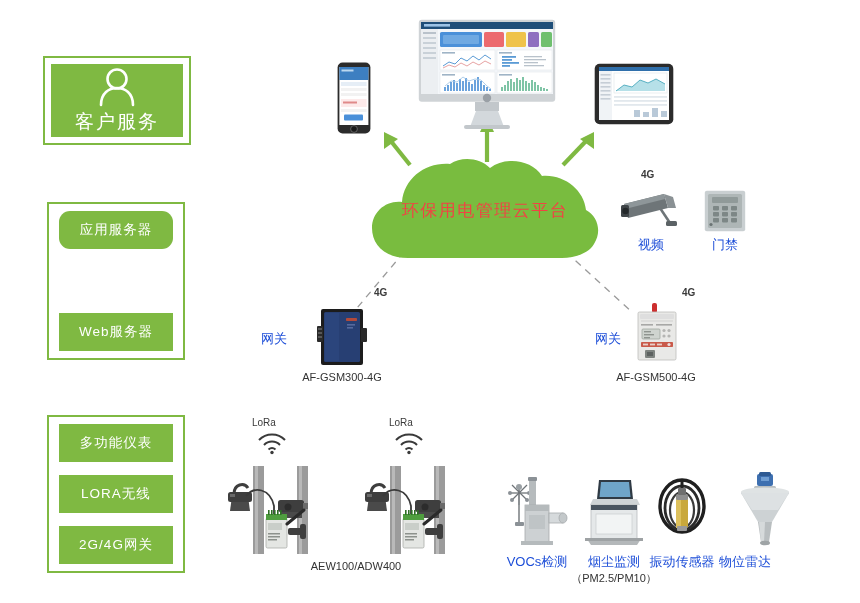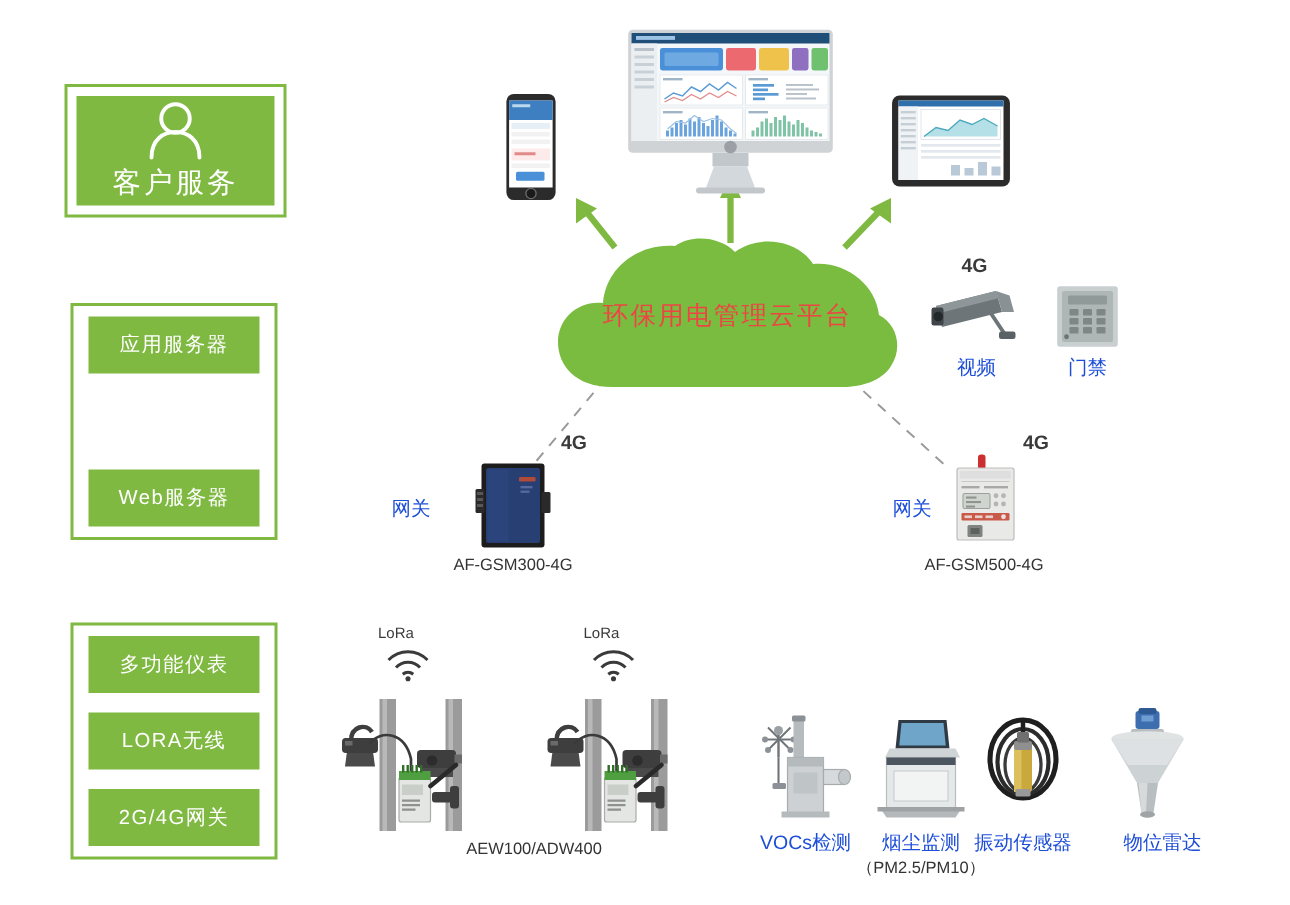--- a/index.html
+++ b/index.html
@@ -35,21 +35,21 @@
   .cloud-text{
     position:absolute;left:0;top:0;width:234px;height:104px;
     display:flex;align-items:center;justify-content:center;
     color:#ef4444;font-size:17px;letter-spacing:1.5px;
   }
 
   
   .lbl{position:absolute;color:#2b2b2b;font-size:12.5px;white-space:nowrap;}
   .lbl-cn{font-size:13px;color:#1d4ed8;}
   .lbl-sm{font-size:11px;color:#333;}
-  .lbl-4g{font-size:13px;color:#3a3a3a;font-weight:bold;}
+  .lbl-4g{font-size:10px;color:#3a3a3a;font-weight:bold;}
   .lbl-lora{font-size:10px;color:#3a3a3a;}
 
   .devbox{position:absolute;}
   svg{display:block;overflow:visible;}
   .center{text-align:center;}
 </style>
 </head>
 <body>
 
 <div id="stage">
@@ -60,21 +60,21 @@
         <svg width="42" height="40" viewBox="0 0 42 40">
           <circle cx="21" cy="12" r="9.5" fill="none" stroke="#ffffff" stroke-width="2.6"></circle>
           <path d="M5,38 C5,26 13,21 21,21 C29,21 37,26 37,38" fill="none" stroke="#ffffff" stroke-width="2.6" stroke-linecap="round"></path>
         </svg>
       </span>
       <span class="panel-label">客户服务</span>
     </div>
   </div>
 
   <div class="stack" style="left:47px;top:202px;width:138px;height:158px;">
-    <div class="chip" style="height:38px;">
+    <div class="chip" style="height:38px;border-radius:11px;">
       <span>应用服务器</span>
     </div>
     <div class="chip" style="height:38px;">
       <span>Web服务器</span>
     </div>
   </div>
 
   <div class="stack" style="left:47px;top:415px;width:138px;height:158px;">
     <div class="chip" style="height:38px;">
       <span>多功能仪表</span>
@@ -528,15 +528,15 @@
       <ellipse cx="27" cy="20" rx="24" ry="4.5" fill="#dfe3e4"></ellipse>
 
       <polygon points="3,21 51,21 34,50 20,50" fill="#cdd2d4"></polygon>
       <polygon points="3,21 51,21 40,38 14,38" fill="#e1e5e6" opacity="0.8"></polygon>
 
       <polygon points="20,50 34,50 31,70 23,70" fill="#b9bec0"></polygon>
       <polygon points="21,50 27,50 26,70 23,70" fill="#d6dadb"></polygon>
       <ellipse cx="27" cy="71" rx="5" ry="2.2" fill="#9fa4a6"></ellipse>
     </svg>
   </div>
-  <div class="lbl lbl-cn center" style="left:730px;top:553px;width:90px;">物位雷达</div>
+  <div class="lbl lbl-cn center" style="left:700px;top:553px;width:90px;">物位雷达</div>
 
 </div>
 
 </body></html>

